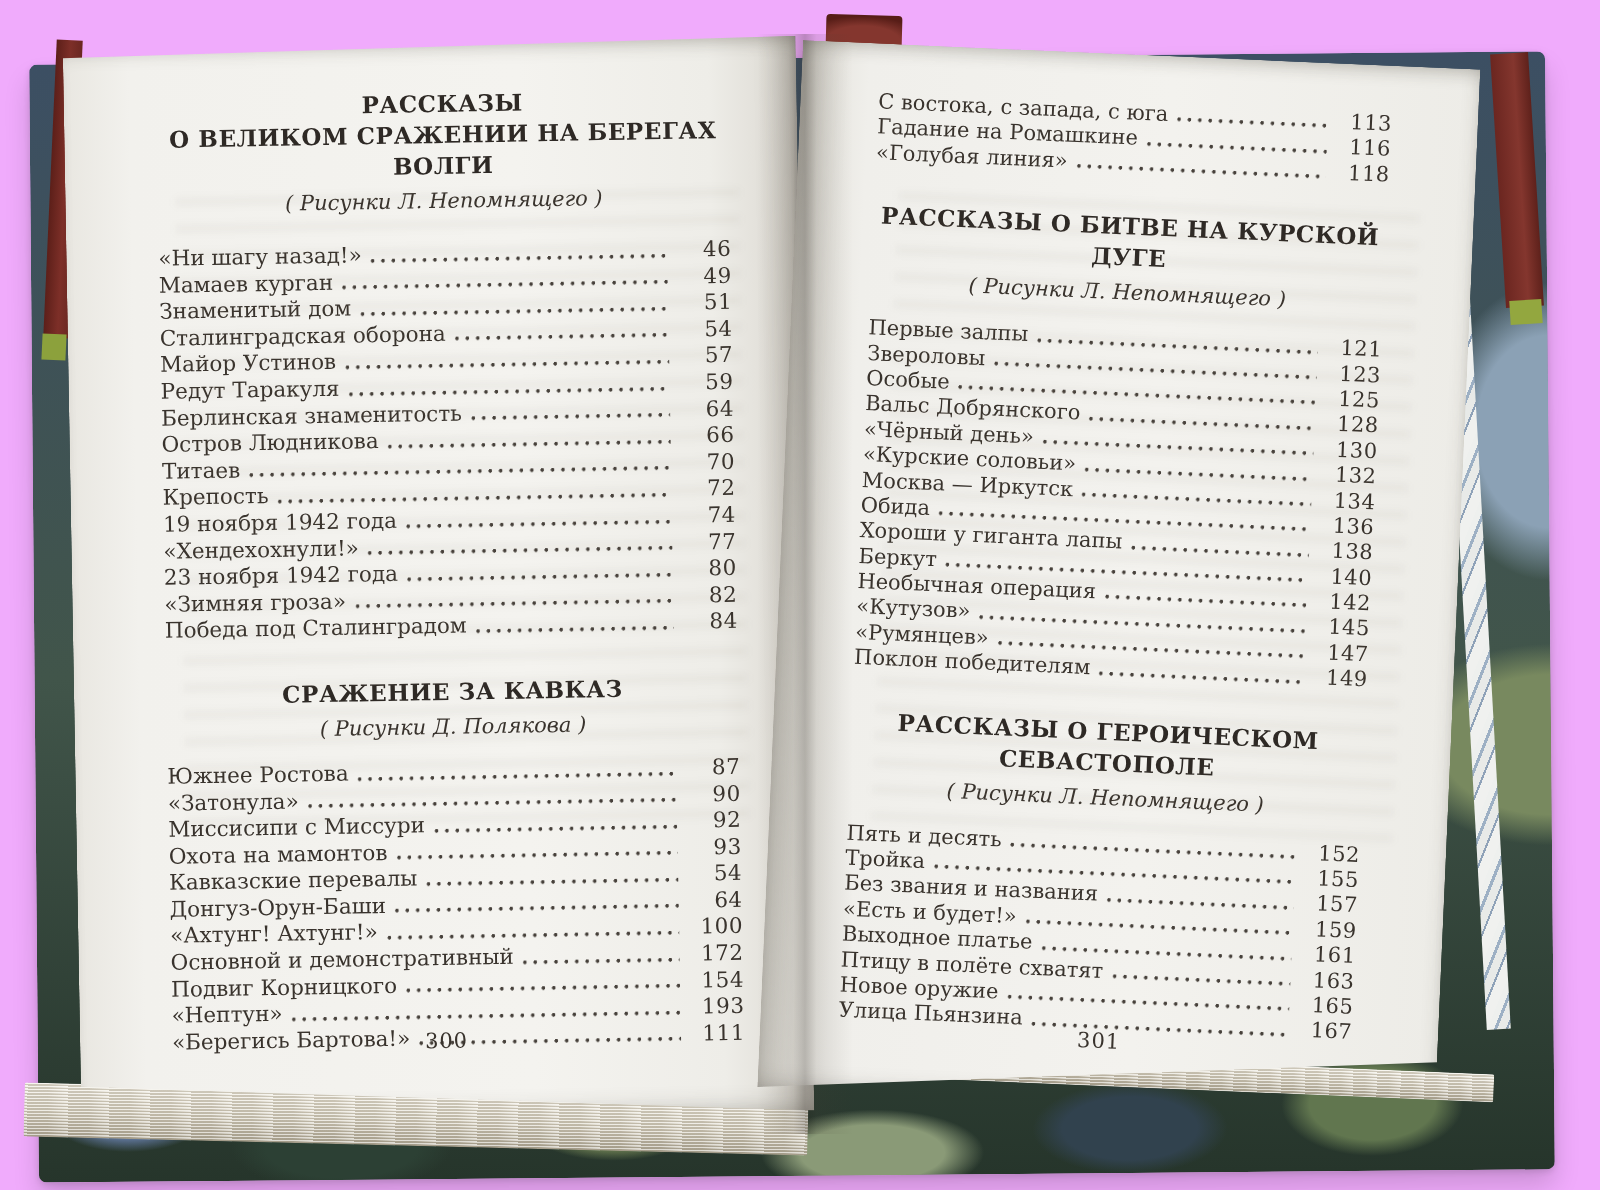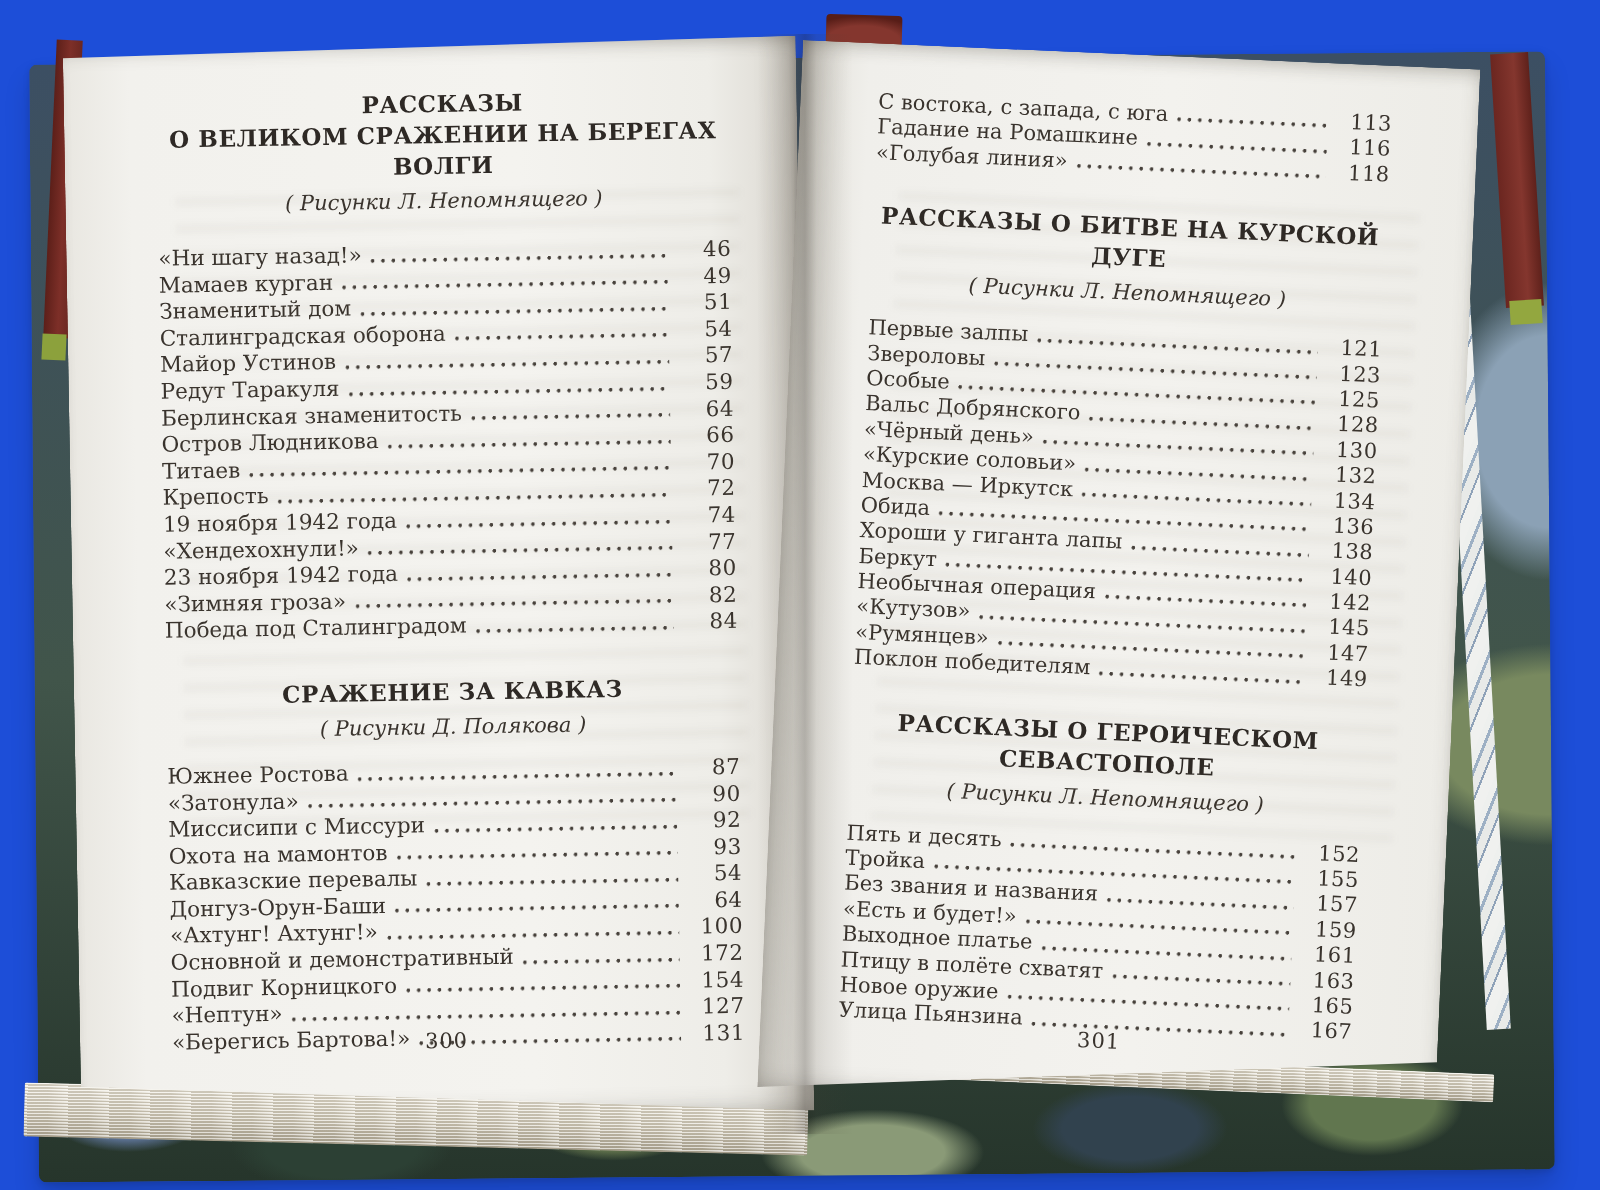--- a/index.html
+++ b/index.html
@@ -1,18 +1,18 @@
 <!DOCTYPE html>
 <html><head>
 <meta charset="utf-8">
 <style>
   html,body{margin:0;padding:0;background:#ffffff;}
   body{width:1600px;height:1190px;overflow:hidden;
        font-family:"DejaVu Serif","Liberation Serif",serif;}
-  .scene{position:absolute;left:0;top:0;width:1600px;height:1190px;background:#1d4ed8;}
+  .scene{position:absolute;left:0;top:0;width:1600px;height:1190px;background:#f0abfc;}
 
   
   .cover{position:absolute;left:34px;top:58px;width:1516px;height:1118px;
     transform:rotate(-0.5deg);border-radius:8px;z-index:1;
     background:
       radial-gradient(130px 60px at 6% 94%, #5d7396 0 40%, transparent 62%),
       radial-gradient(170px 70px at 20% 97%, #2c4034 0 45%, transparent 65%),
       radial-gradient(140px 60px at 38% 95%, #6b7d52 0 45%, transparent 65%),
       radial-gradient(180px 70px at 55% 98%, #8a9a77 0 40%, transparent 62%),
       radial-gradient(150px 70px at 72% 96%, #31424e 0 45%, transparent 65%),
@@ -247,26 +247,26 @@
               <span class="n">172</span>
             </div>
             <div class="toc-row">
               <span class="t">Подвиг Корницкого</span>
               <span class="leader"></span>
               <span class="n">154</span>
             </div>
             <div class="toc-row">
               <span class="t">«Нептун»</span>
               <span class="leader"></span>
-              <span class="n">127</span>
+              <span class="n">193</span>
             </div>
             <div class="toc-row">
               <span class="t">«Берегись Бартова!»</span>
               <span class="leader"></span>
-              <span class="n">131</span>
+              <span class="n">111</span>
             </div>
           </div>
         </div>
       </div>
     <div class="pagenum">300</div>
   </div>
 
   <div class="page page-right">
     <div class="toc">
         <div class="sec">

